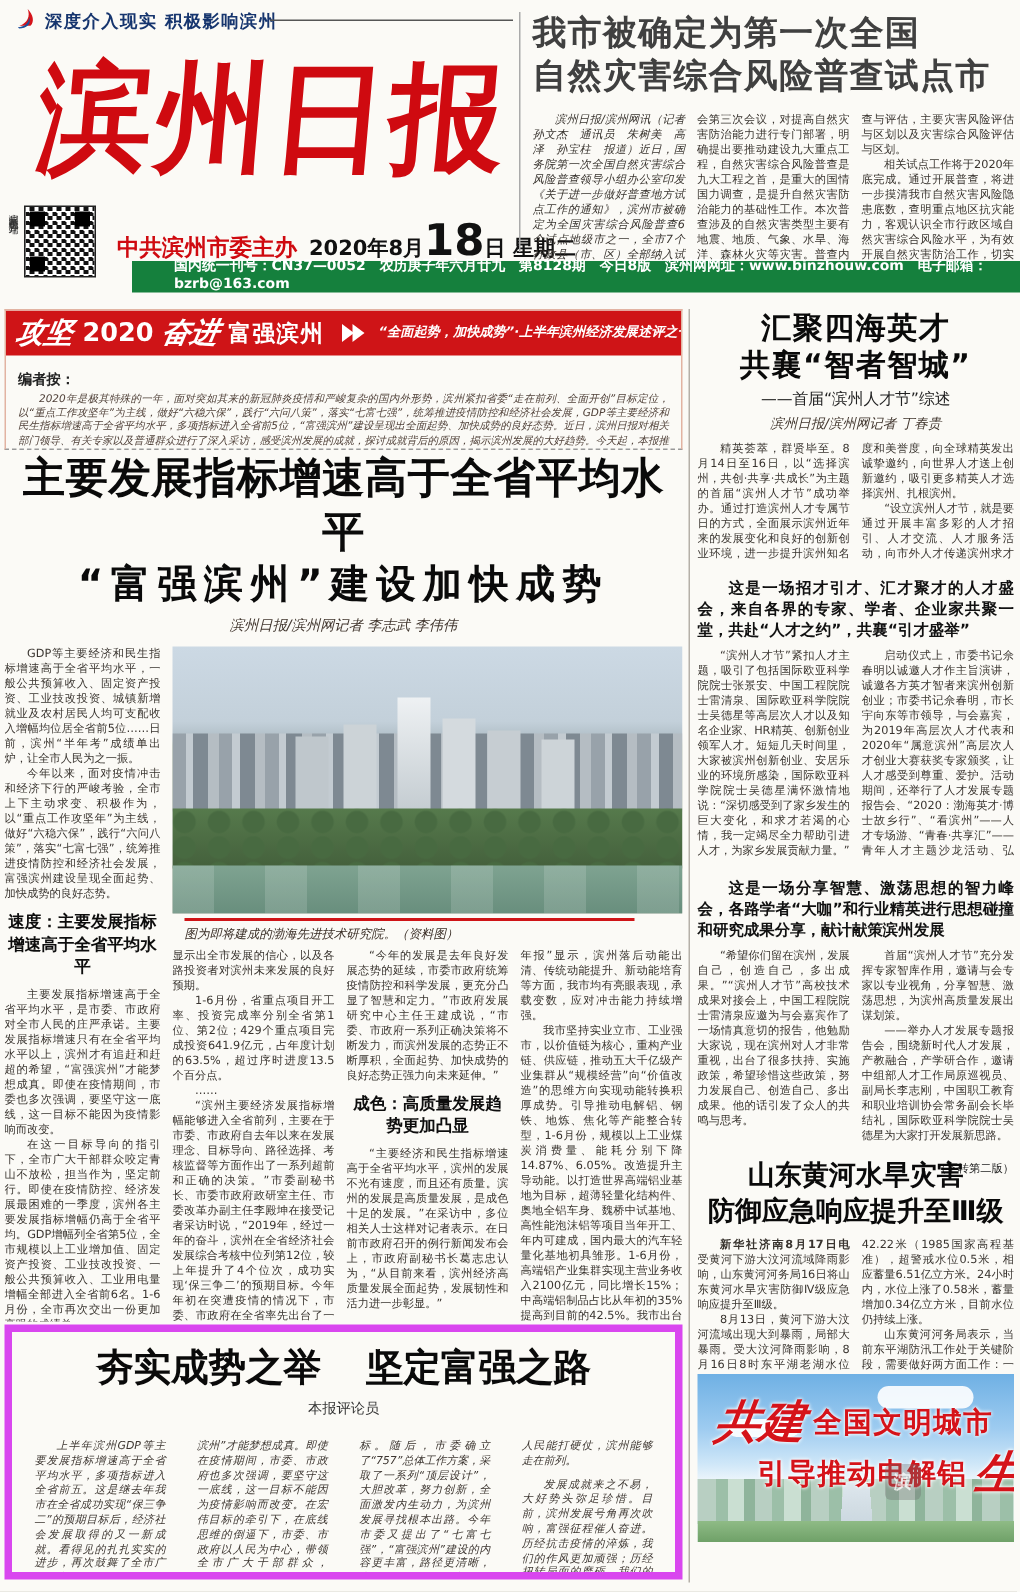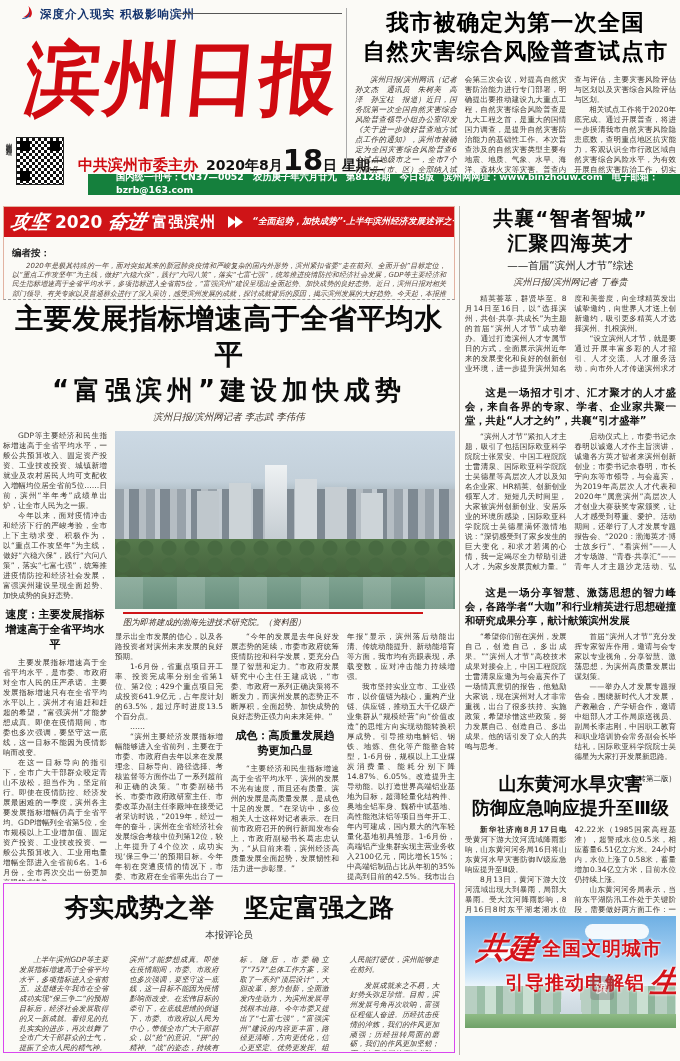--- a/index.html
+++ b/index.html
@@ -1,20 +1,20 @@
 <!DOCTYPE html>
 <html><head>
 <meta charset="utf-8">
 <style>
   html,body{margin:0;padding:0;background:#dedbd4;}
   .page{position:relative;width:680px;height:1061px;margin:0 auto;background:#fbfaf6;
         font-family:"DejaVu Sans","Liberation Sans",sans-serif;color:#222;overflow:hidden;}
 
   
-  #hdr-tagline{position:absolute;left:20px;top:5px;display:flex;align-items:center;gap:5px;}
+  #hdr-tagline{position:absolute;left:10px;top:5px;display:flex;align-items:center;gap:5px;}
   #hdr-tagline .txt{font-weight:bold;color:#16356e;font-size:11.5px;letter-spacing:1px;}
   #hdr-tagline-line{position:absolute;left:180px;top:13px;width:162px;height:1px;background:#555;}
   #masthead{position:absolute;left:24px;top:20px;width:316px;height:118px;display:flex;align-items:center;justify-content:center;}
   #masthead .mh{font-family:"DejaVu Serif","Liberation Serif",serif;font-weight:900;font-size:76px;
         color:#cf0a10;line-height:1;letter-spacing:2px;transform:skewX(-5deg) scaleY(1.04);white-space:nowrap;}
   #qr-block{position:absolute;left:4px;top:137px;display:flex;gap:3px;align-items:flex-start;}
   .qr-label{writing-mode:vertical-rl;font-size:6.5px;color:#333;letter-spacing:1px;height:54px;}
   .qr{width:46px;height:46px;border:1px solid #222;background:
       linear-gradient(#000 0 0) 3px 3px/10px 10px,
       linear-gradient(#000 0 0) 33px 3px/10px 10px,
@@ -24,21 +24,21 @@
   #pub-line{position:absolute;left:78px;top:143px;white-space:nowrap;}
   #pub-line .pub{color:#cf0a10;font-weight:900;font-size:15px;margin-right:8px;}
   #pub-line .d1,#pub-line .d3{font-weight:900;font-size:14px;color:#111;}
   #pub-line .d2{font-weight:900;font-size:29px;color:#111;}
   #issue-bar{position:absolute;left:88px;top:174px;width:592px;height:21px;background:#15803d;color:#fff;
       font-size:9.3px;font-weight:bold;display:flex;align-items:flex-end;padding-left:28px;box-sizing:border-box;}
   #vrule-top{position:absolute;left:346px;top:8px;width:1px;height:160px;background:#aaa;}
 
   
   #tr-article{position:absolute;left:355px;top:8px;width:321px;}
-  #tr-article .hl{font-weight:900;font-size:22.5px;color:#000000;text-align:center;line-height:29px;letter-spacing:1px;}
+  #tr-article .hl{font-weight:900;font-size:22.5px;color:#404040;line-height:29px;letter-spacing:1px;}
   #tr-article .cols{display:flex;gap:8px;margin-top:9px;height:100px;overflow:hidden;}
   #tr-article .c{flex:1;}
 
   
   .bt{font-size:7.5px;line-height:10px;text-align:justify;color:#39342f;}
   .bt p{margin:0;text-indent:2em;}
   .bt p.noind{text-indent:0;}
   .kai{font-style:italic;}
 
   
@@ -71,21 +71,21 @@
   .photo .trees{position:absolute;left:0;top:108px;width:340px;height:40px;
       background:radial-gradient(circle at 8px 9px,#486a41 7px,transparent 8px) 0 0/23px 17px repeat,linear-gradient(#567a4c,#44603c);}
   .photo .water{position:absolute;left:0;top:146px;width:340px;height:32px;
       background:repeating-linear-gradient(90deg,rgba(255,255,255,.14) 0 28px,transparent 28px 62px),linear-gradient(#7fa391,#688e7d);}
   .caption{font-size:8.3px;font-style:italic;color:#3a2e26;margin:3px 0 4px 8px;border-top:2px solid #cf1417;padding-top:3px;width:300px;}
   #mid-cols{display:flex;gap:8px;height:283px;overflow:hidden;}
   #mid-cols .c{width:108px;flex:none;overflow:hidden;}
   .subhead{font-weight:900;font-size:11px;color:#0d0d0d;text-align:center;line-height:15px;margin:6px 0;text-indent:0 !important;}
 
   
-  #bottom-art{position:absolute;left:3px;top:883px;width:452px;height:170px;border:1px solid #d946ef;
+  #bottom-art{position:absolute;left:3px;top:883px;width:452px;height:170px;border:5px solid #d946ef;
       box-sizing:border-box;padding:7px 9px 5px;overflow:hidden;background:#fbfaf6;}
   .b-hl{font-family:"DejaVu Serif","Liberation Serif",serif;font-weight:900;font-size:25px;color:#0a0a0a;
       display:flex;justify-content:center;gap:30px;}
   .b-by{text-align:center;font-size:9.5px;color:#333;margin:5px 0 7px;}
   .b-cols{display:flex;gap:9px;height:102px;overflow:hidden;}
   .b-cols .c{flex:1;overflow:hidden;}
   .kai-text{font-size:7.3px;line-height:9.8px;font-style:italic;color:#3d3631;text-align:justify;}
   .kai-text p{margin:6px;text-indent:2em;}
   .kai-text p.noind{text-indent:0;}
 
@@ -259,22 +259,22 @@
       <div class="c">
         <p class="noind">人民能打硬仗，滨州能够走在前列。</p>
         <p>发展成就来之不易，大好势头弥足珍惜。目前，滨州发展号角再次吹响，富强征程催人奋进。历经抗击疫情的淬炼，我们的作风更加顽强；历经扭转局面的磨砺，我们的作风更加坚韧；面对今后发展的严峻考验，作风建设更加重要而迫切！各级各部门要以只争朝夕的斗志，更加务实的精神，更加有效的举措，持续推进经济社会发展各项工作，不断开辟高质量发展新局面！</p>
       </div>
     </div>
   </div>
 
   <div id="vrule-main"></div>
 
   <div id="talent">
+    <div class="t-hl">汇聚四海英才</div>
     <div class="t-hl">共襄“智者智城”</div>
-    <div class="t-hl">汇聚四海英才</div>
     <div class="t-sub">——首届“滨州人才节”综述</div>
     <div class="t-by">滨州日报/滨州网记者 丁春贵</div>
     <div class="two-col bt tb1">
       <p>精英荟萃，群贤毕至。8月14日至16日，以“选择滨州，共创·共享·共成长”为主题的首届“滨州人才节”成功举办。通过打造滨州人才专属节日的方式，全面展示滨州近年来的发展变化和良好的创新创业环境，进一步提升滨州知名度和美誉度，向全球精英发出诚挚邀约，向世界人才送上创新邀约，吸引更多精英人才选择滨州、扎根滨州。</p>
       <p>“设立滨州人才节，就是要通过开展丰富多彩的人才招引、人才交流、人才服务活动，向市外人才传递滨州求才爱才之情，让市内人才感受城市尊才重才待遇，以最高礼遇和最大诚意向人才致敬，增强各类人才对滨州的认同感、融入感、归属感。”市委人才工作领导小组相关负责人表示，要打造人才招引的“滨州名片”，让滨州成为各类人才施展才华、成就事业的优选之地。</p>
 
     </div>
     <div class="lead">这是一场招才引才、汇才聚才的人才盛会，来自各界的专家、学者、企业家共聚一堂，共赴“人才之约”，共襄“引才盛举”</div>
     <div class="two-col bt tb2">
       <p>“滨州人才节”紧扣人才主题，吸引了包括国际欧亚科学院院士张景安、中国工程院院士雷清泉、国际欧亚科学院院士吴德星等高层次人才以及知名企业家、HR精英、创新创业领军人才。短短几天时间里，大家被滨州创新创业、安居乐业的环境所感染，国际欧亚科学院院士吴德星满怀激情地说：“深切感受到了家乡发生的巨大变化，和求才若渴的心情，我一定竭尽全力帮助引进人才，为家乡发展贡献力量。”</p>

